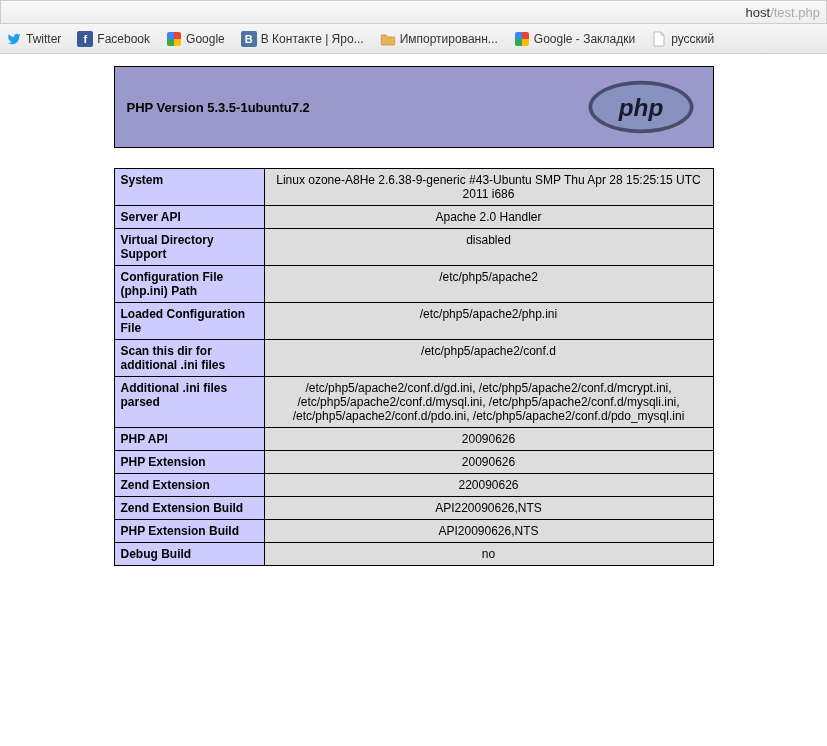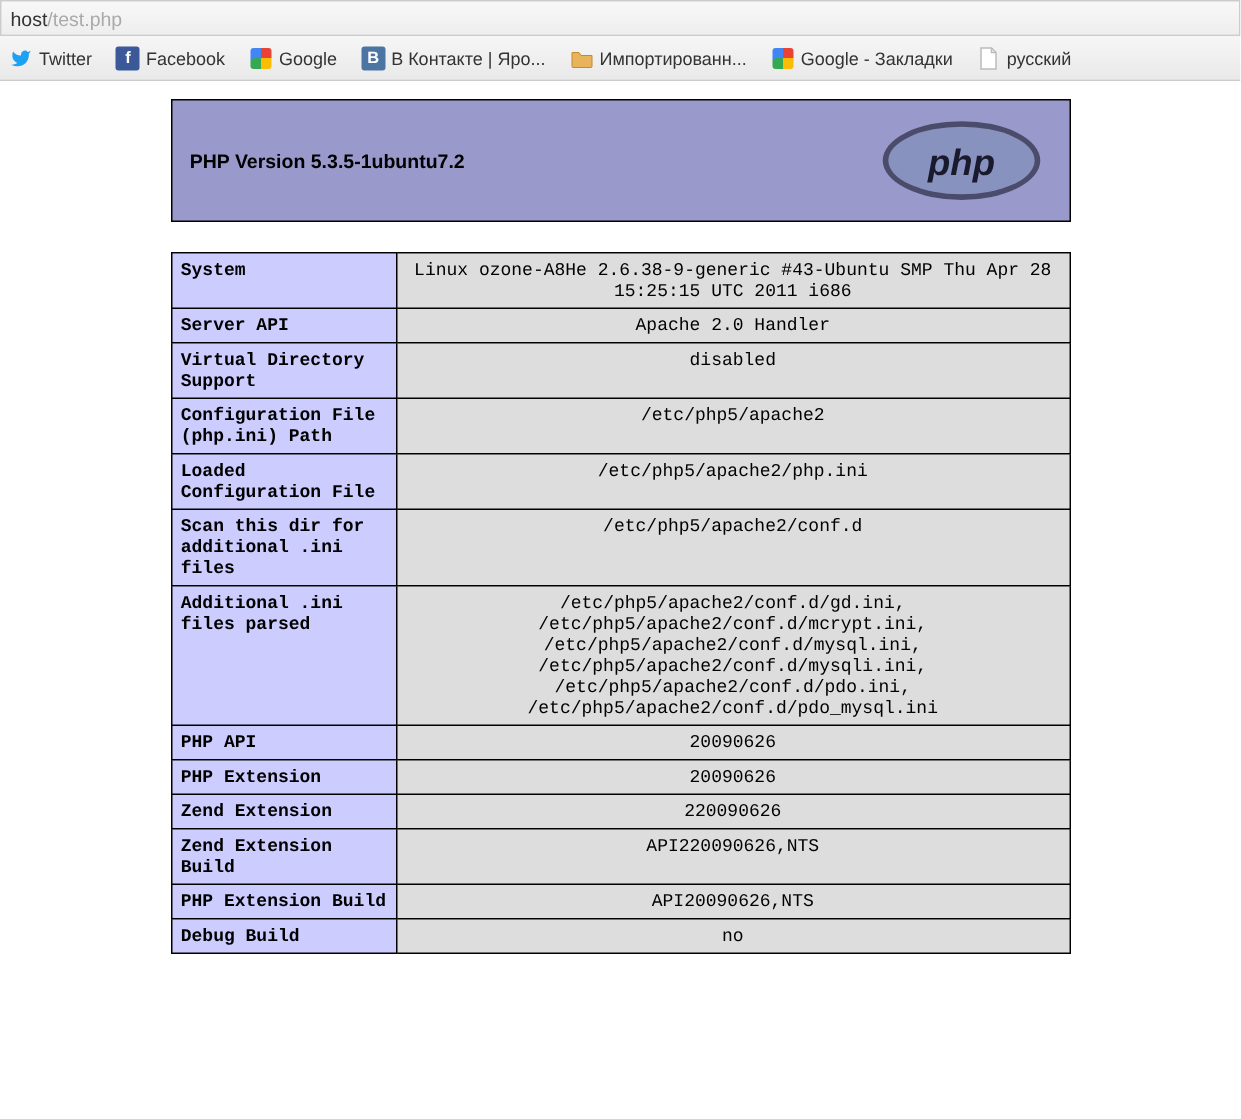--- a/index.html
+++ b/index.html
@@ -11,20 +11,21 @@
     }
     .address-bar {
       background: linear-gradient(to bottom, #f8f8f8, #eeeeee);
       border: 1px solid #ccc;
       padding: 3px 6px;
       font-size: 13px;
       color: #555;
       display: flex;
       align-items: center;
       height: 24px;
+      justify-content: flex-end;
     }
     .address-bar .url-host { color: #333; }
     .address-bar .url-path { color: #aaa; }
     .bookmarks-bar {
       background: linear-gradient(to bottom, #f6f6f6, #e9e9e9);
       border-bottom: 1px solid #ccc;
       padding: 4px 6px;
       display: flex;
       align-items: center;
       gap: 16px;
@@ -78,21 +79,20 @@
     }
     .php-logo {
       width: 120px;
       height: 60px;
     }
     .phpinfo-table {
       width: 600px;
       border-collapse: collapse;
       margin-top: 20px;
       font-size: 12px;
-      font-family: Liberation Mono, monospace;
     }
     .phpinfo-table td {
       border: 1px solid #000;
       padding: 4px 6px;
       vertical-align: top;
     }
     .phpinfo-table td.e {
       background: #ccccff;
       font-weight: bold;
       width: 150px;

